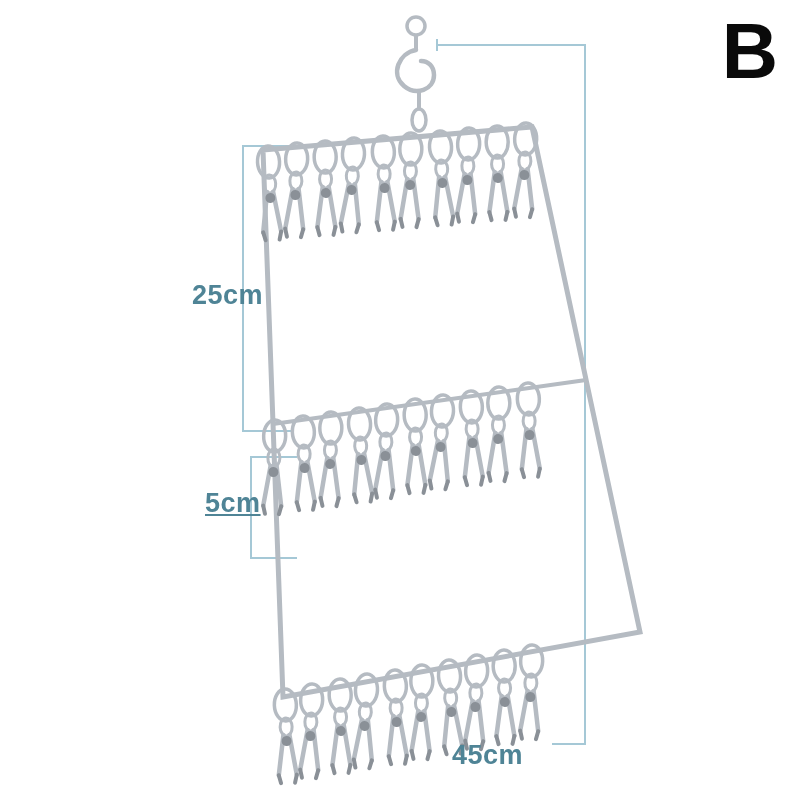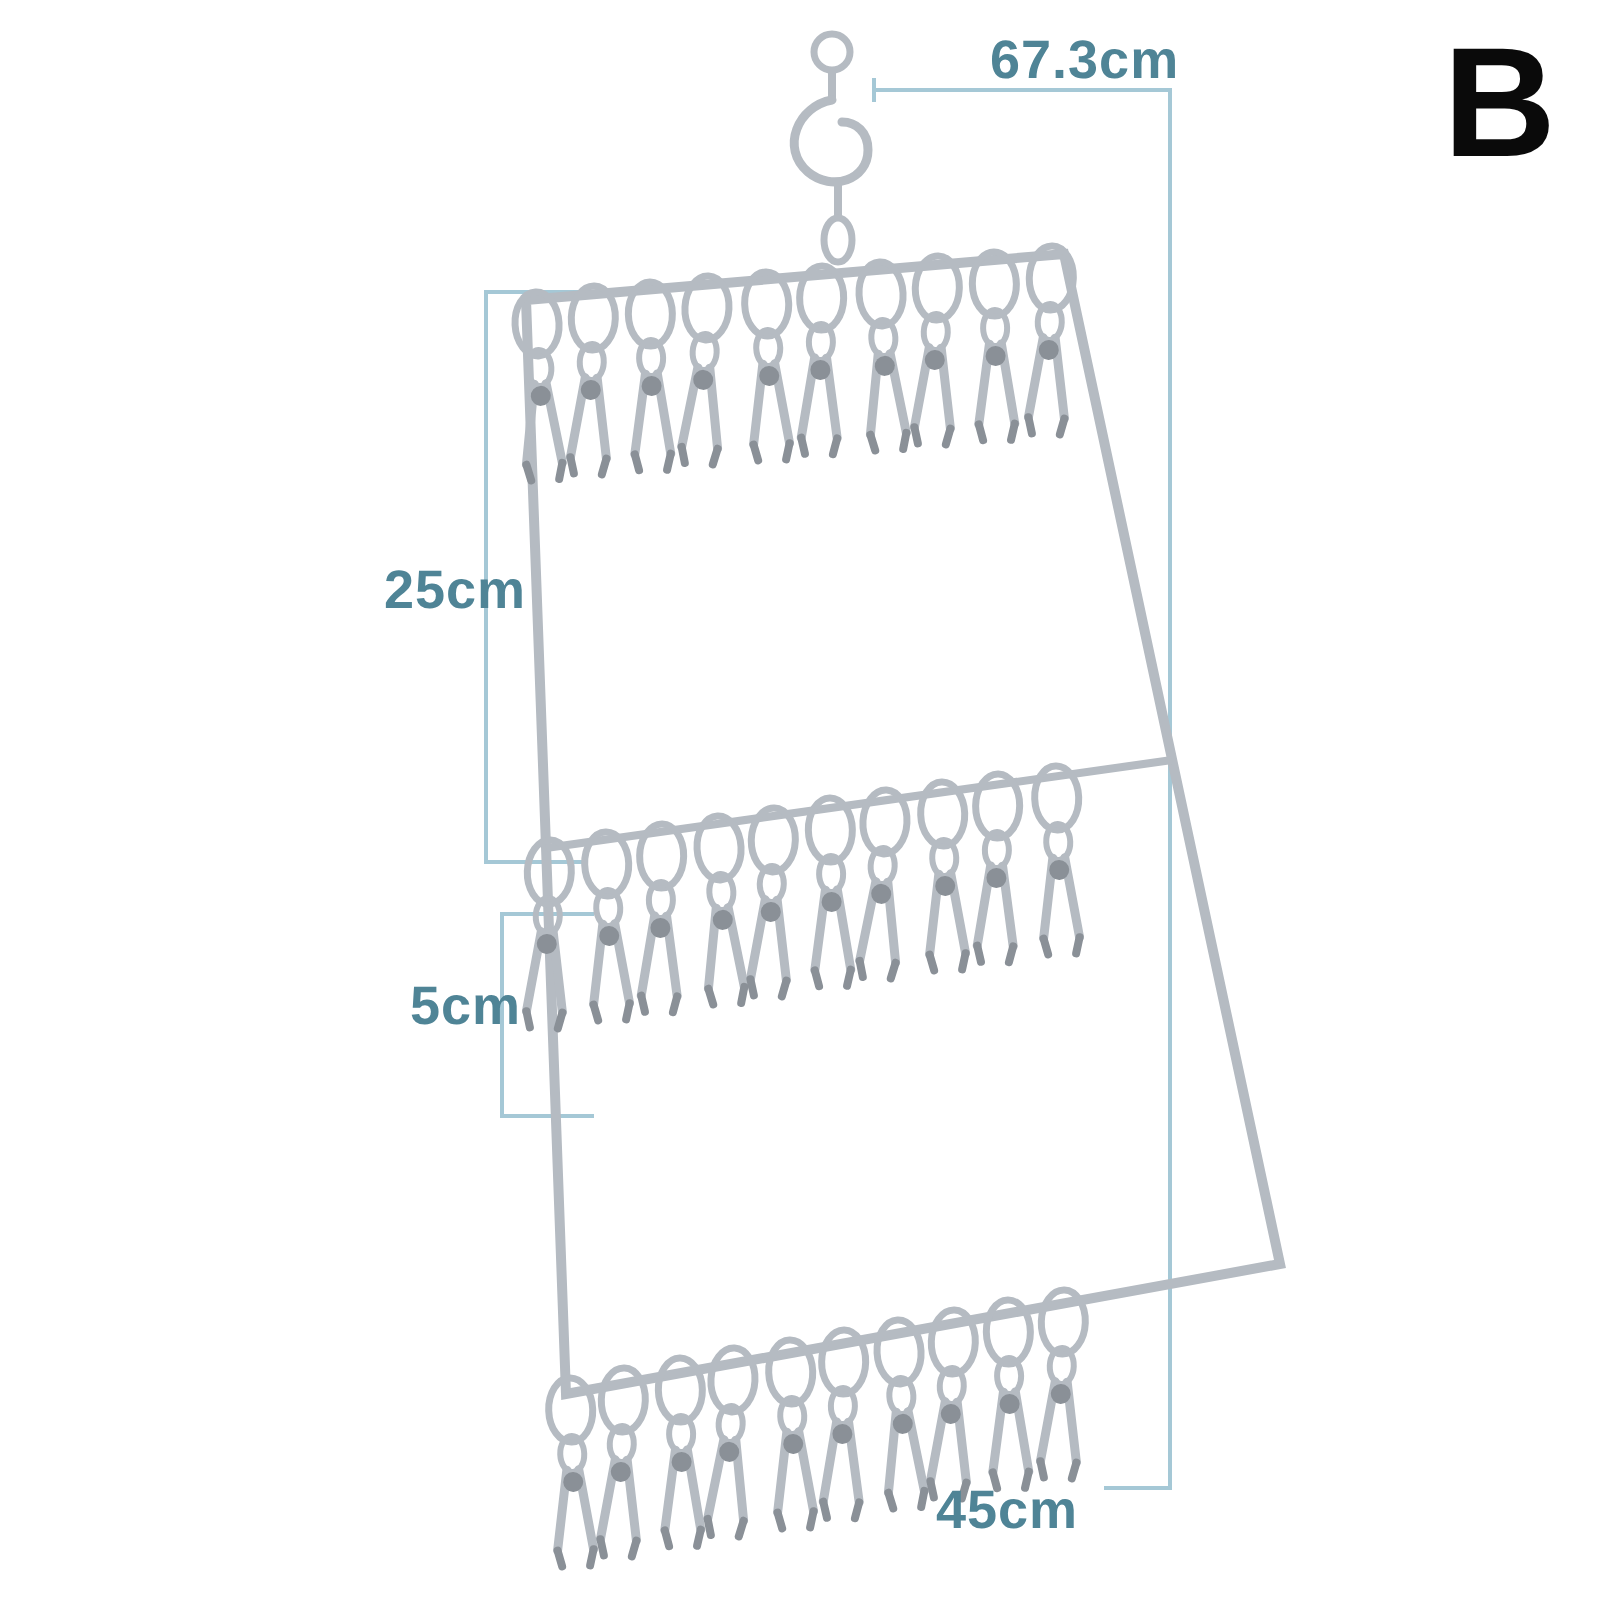--- a/index.html
+++ b/index.html
@@ -18,23 +18,23 @@
   .dim { stroke: var(--dimension-line, #a5c8d6); stroke-width: 2; fill: none; }
   .dim-label {
     position: absolute;
     color: var(--dimension-text, #4f8496);
     font-size: 27px;
     font-weight: 600;
     letter-spacing: 0.5px;
     white-space: nowrap;
   }
   .lbl-total-height { left: 495px; top: 15px; }
-  .lbl-width        { left: 452px; top: 740px; margin-left: 16px; }
+  .lbl-width        { left: 452px; top: 740px; }
   .lbl-section      { left: 192px; top: 280px; }
-  .lbl-clip-gap     { left: 205px; top: 488px; }
+  .lbl-clip-gap     { left: 205px; top: 488px; text-decoration: underline; }
   .variant {
     position: absolute;
     top: 12px;
     right: 22px;
     font-size: 78px;
     line-height: 1;
     font-weight: 700;
     color: var(--variant-text, #0a0a0a);
   }
 </style>
@@ -107,19 +107,18 @@
       <use href="#clip-unit" transform="translate(367,680) rotate(3)"></use>
       <use href="#clip-unit" transform="translate(395,676) rotate(-2)"></use>
       <use href="#clip-unit" transform="translate(422,671) rotate(1)"></use>
       <use href="#clip-unit" transform="translate(449,666) rotate(-3)"></use>
       <use href="#clip-unit" transform="translate(477,661) rotate(2)"></use>
       <use href="#clip-unit" transform="translate(504,656) rotate(-1)"></use>
       <use href="#clip-unit" transform="translate(532,651) rotate(2)"></use>
     </g>
   </svg>
 
-  <div class="dim-label lbl-total-height">67.3cm</div>
   <div class="dim-label lbl-section">25cm</div>
   <div class="dim-label lbl-clip-gap">5cm</div>
   <div class="dim-label lbl-width">45cm</div>
 
   <div class="variant">B</div>
 </div>
 
 </body></html>

